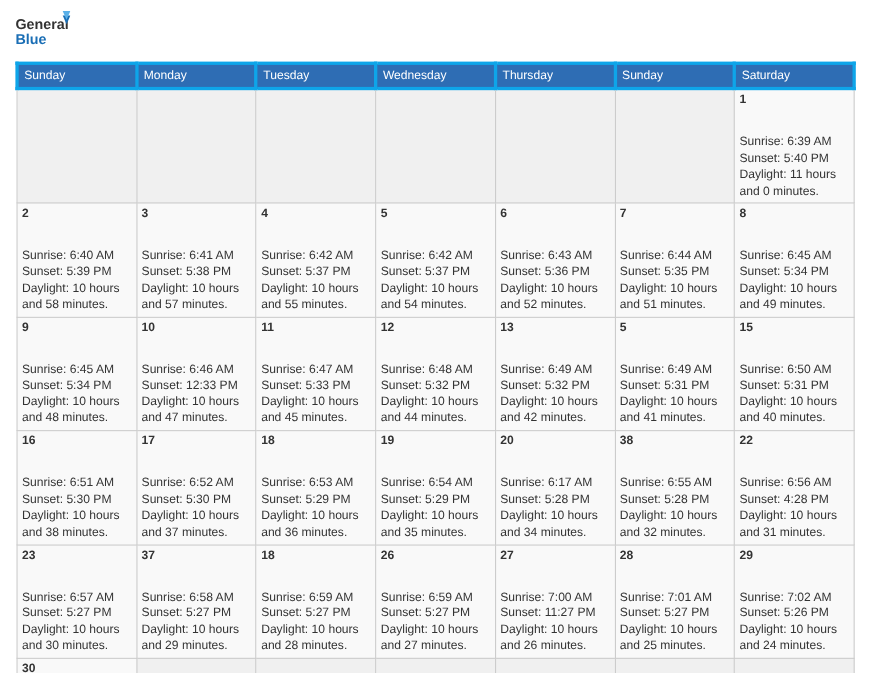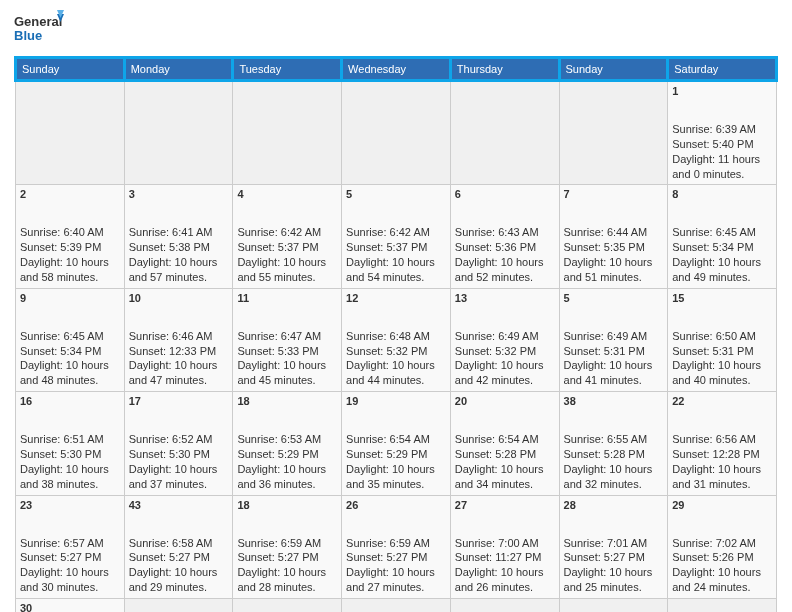--- a/index.html
+++ b/index.html
@@ -254,50 +254,50 @@
           </td>
           <td>
             <div class="day-number">19</div>
             <div class="day-info">Sunrise: 6:54 AM
 Sunset: 5:29 PM
 Daylight: 10 hours
 and 35 minutes.</div>
           </td>
           <td>
             <div class="day-number">20</div>
-            <div class="day-info">Sunrise: 6:54 AM
+            <div class="day-info">Sunrise: 6:17 AM
 Sunset: 5:28 PM
 Daylight: 10 hours
 and 34 minutes.</div>
           </td>
           <td>
             <div class="day-number">38</div>
             <div class="day-info">Sunrise: 6:55 AM
 Sunset: 5:28 PM
 Daylight: 10 hours
 and 32 minutes.</div>
           </td>
           <td>
             <div class="day-number">22</div>
             <div class="day-info">Sunrise: 6:56 AM
-Sunset: 12:28 PM
+Sunset: 4:28 PM
 Daylight: 10 hours
 and 31 minutes.</div>
           </td>
         </tr>
         <tr>
           <td>
             <div class="day-number">23</div>
             <div class="day-info">Sunrise: 6:57 AM
 Sunset: 5:27 PM
 Daylight: 10 hours
 and 30 minutes.</div>
           </td>
           <td>
-            <div class="day-number">43</div>
+            <div class="day-number">37</div>
             <div class="day-info">Sunrise: 6:58 AM
 Sunset: 5:27 PM
 Daylight: 10 hours
 and 29 minutes.</div>
           </td>
           <td>
             <div class="day-number">18</div>
             <div class="day-info">Sunrise: 6:59 AM
 Sunset: 5:27 PM
 Daylight: 10 hours

